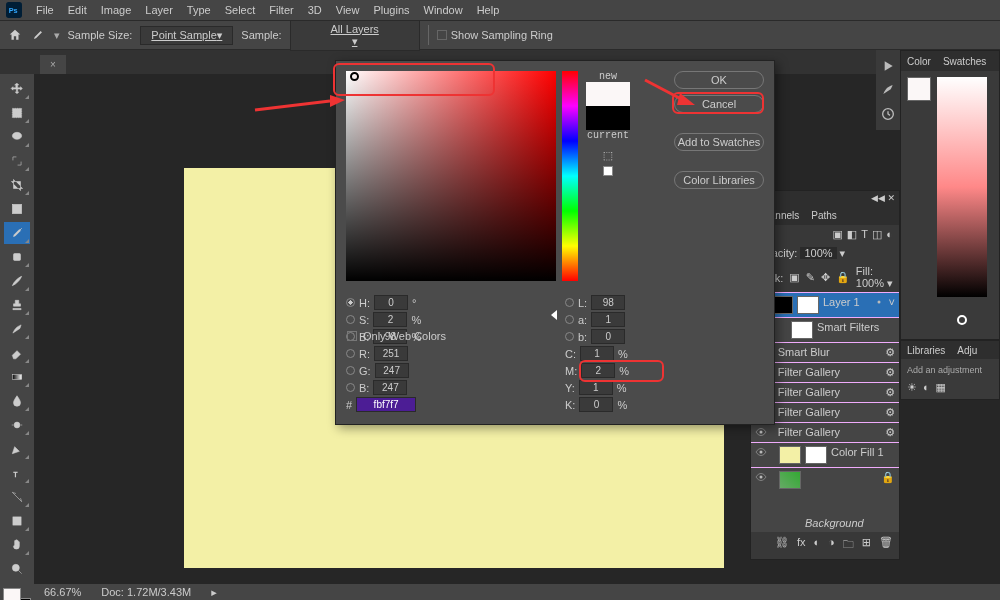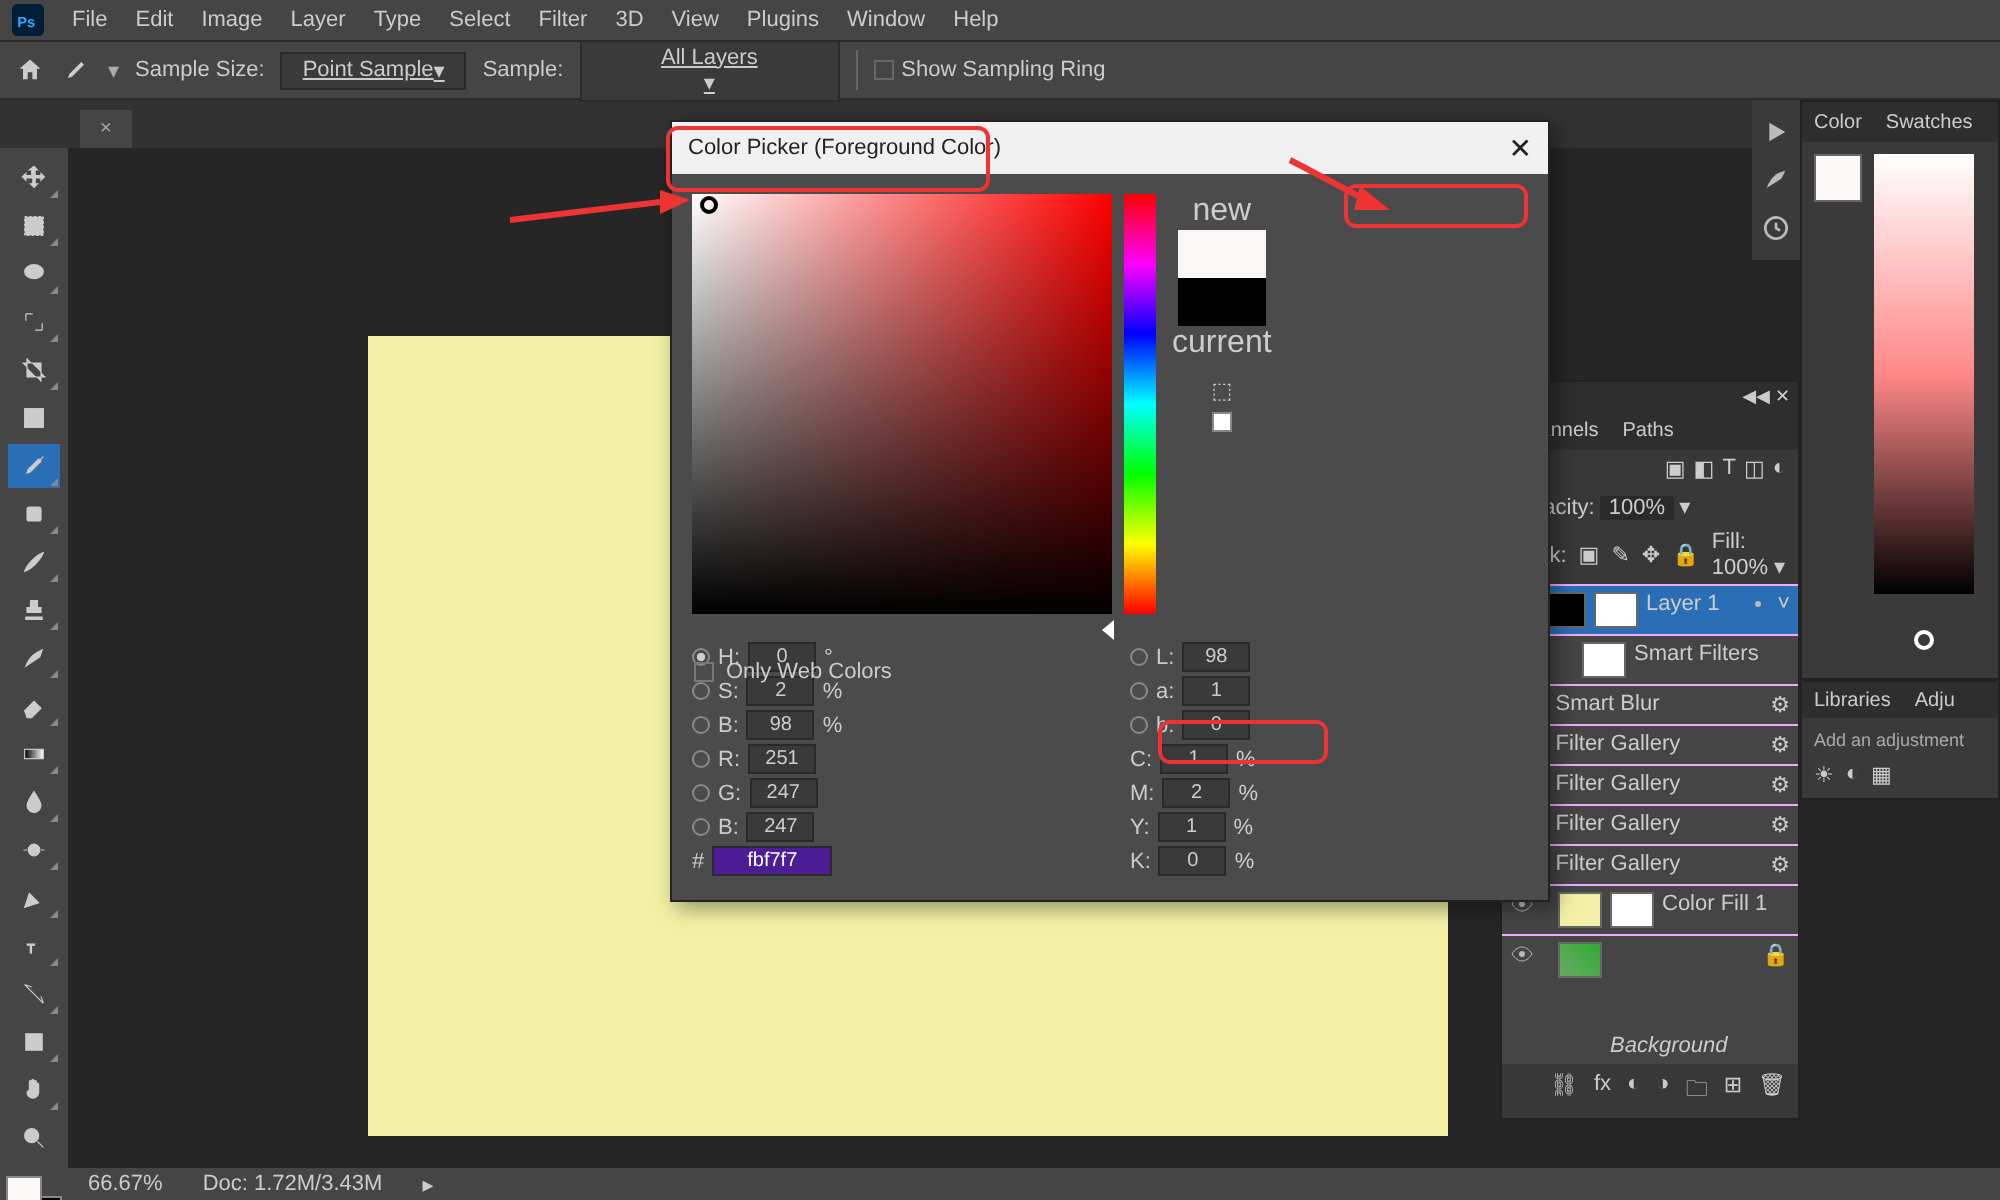--- a/index.html
+++ b/index.html
@@ -59,21 +59,21 @@
 .dialog{position:absolute;left:335px;top:60px;width:440px;background:#4b4b4b;border:1px solid #222;box-shadow:3px 3px 10px rgba(0,0,0,.4);}
 .dialog .titlebar{height:26px;background:#f0f0f0;display:flex;align-items:center;justify-content:space-between;padding:0 8px;}
 .dialog .titlebar span{color:#222;}
 .dialog .close{font-size:14px;color:#444;}
 .dialog .body{padding:10px;position:relative;display:flex;}
 .sv{width:210px;height:210px;background:linear-gradient(to top,#000,transparent),linear-gradient(to right,#fff,#f00);position:relative;}
 .sv .pick{position:absolute;top:1px;left:4px;width:9px;height:9px;border:2px solid #000;border-radius:50%;background:transparent;}
 .triptr{position:absolute;left:551px;top:310px;width:0;height:0;border-top:5px solid transparent;border-bottom:5px solid transparent;border-right:6px solid #fff;}
 .hue{width:16px;height:210px;margin-left:6px;background:linear-gradient(to bottom,#f00,#f0f,#00f,#0ff,#0f0,#ff0,#f00);}
 .preview{margin-left:8px;display:flex;flex-direction:column;align-items:center;}
-.preview .lbl{font-size:16px;}
+.preview .lbl{font-size:10px;font-family:Liberation Mono, monospace;}
 .preview .sw{width:44px;height:24px;}
 .preview .new{background:#fbf7f7;}
 .preview .cur{background:#000;}
 .btns{margin-left:auto;display:flex;flex-direction:column;gap:6px;}
 .btns .btn{border:1px solid #777;border-radius:11px;padding:2px 0;width:90px;text-align:center;background:#4b4b4b;}
 .fields{padding:4px 10px 12px;display:grid;grid-template-columns:1fr 1fr;gap:2px 20px;}
 .fld{display:flex;align-items:center;gap:4px;font-size:10px;}
 .fld input{width:34px;background:#3a3a3a;border:1px solid #2a2a2a;color:#ccc;text-align:center;font-size:10px;padding:1px;}
 .fld .radio{width:9px;height:9px;border-radius:50%;border:1px solid #888;display:inline-block;}
 .fld .radio.on{background:radial-gradient(circle,#ccc 40%,transparent 45%);}
@@ -420,39 +420,43 @@
     </div>
 </div>
 
 <div class="status">
   <span>66.67%</span>
   <span>Doc: 1.72M/3.43M</span>
   <span>▸</span>
 </div>
 
 <div class="dialog">
-  <div class="titlebar">
-    <span>Color Picker (Foreground Color)</span>
-    <span class="close">✕</span>
-  </div>
   <div class="body">
     <div class="sv">
         <div class="pick"></div>
       </div>
     <div class="hue"></div>
     <div class="preview">
       <span class="lbl">new</span>
       <div class="sw new"></div>
       <div class="sw cur"></div>
       <span class="lbl">current</span>
       <div style="margin-top:8px;display:flex;gap:4px;">
           <span>⬚</span>
         </div>
       <div style="margin-top:4px;width:10px;height:10px;background:#fff;border:1px solid #888;"></div>
     </div>
+    <div class="btns">
+      <div class="btn">OK</div>
+      <div class="btn">Cancel</div>
+      <div style="height:8px;"></div>
+      <div class="btn">Add to Swatches</div>
+      <div style="height:8px;"></div>
+      <div class="btn">Color Libraries</div>
+    </div>
   </div>
   <div class="fields">
     <div class="fld">
         <span class="radio on"></span>
         <span>H:</span>
         <input value="0" style="">
         <span>°</span>
       </div>
     <div class="fld">
         <span class="radio"></span>

